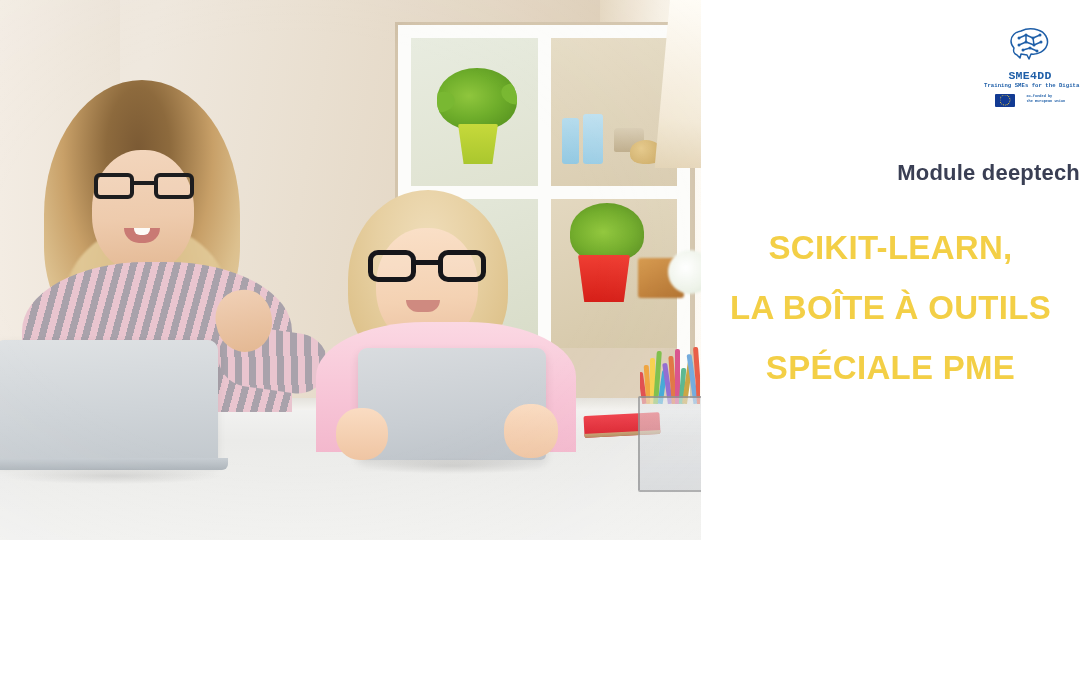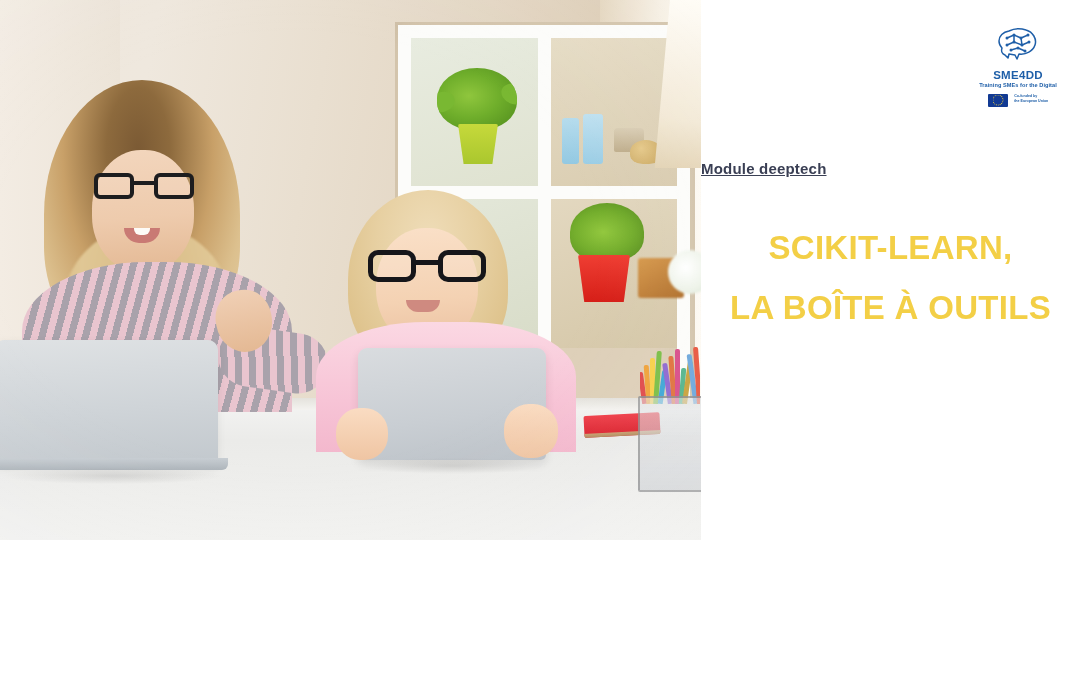--- a/index.html
+++ b/index.html
@@ -298,47 +298,47 @@
   
   .right-col {
     position: absolute;
     left: 701px; top: 0;
     width: 379px; height: 540px;
     background: #ffffff;
   }
   .kicker {
     position: absolute;
     left: 0; top: 160px; width: 379px;
-    text-align: left;
-    font-size: 15px;
+    text-align: right;
+    font-size: 22px;
     font-weight: bold;
     letter-spacing: .2px;
     color: #3a3f54;
-    text-decoration: underline;
   }
   .headline {
     position: absolute;
     left: 0; top: 212px;
     width: 379px;
     text-align: center;
     font-size: 33px;
     line-height: 48px;
     font-weight: bold;
     letter-spacing: .3px;
     color: #f3cf46;
     white-space: nowrap;
   }
   .headline .ln { display:block;margin-top:12px; }
 
   
   .sme-logo {
     position: absolute;
-    right: 16px; top: 24px;
+    right: 4px; top: 24px;
     width: 92px; height: 82px;
     text-align: center;
+    font-family: Liberation Mono, monospace;
   }
   .sme-brand {
     font-size: 11.5px; font-weight: bold; color: #1f5fa8;
     letter-spacing: .3px; line-height: 12px; margin-top: 1px;
   }
   .sme-tag {
     font-size: 5.6px; font-weight: bold; color: #1f5fa8;
     letter-spacing: .05px; line-height: 8px; white-space: nowrap;
   }
   .eu-flag {
@@ -483,20 +483,21 @@
           <span>the European Union</span>
         </span>
       </div>
     </div>
 
     <div class="kicker">Module deeptech</div>
 
     <div class="headline">
       <span class="ln">SCIKIT-LEARN,</span>
       <span class="ln">LA BOÎTE À OUTILS</span>
+      <span class="ln">SPÉCIALE PME</span>
     </div>
   </div>
 
   <div class="bottom-bar">
 
     
 
     
 
     

